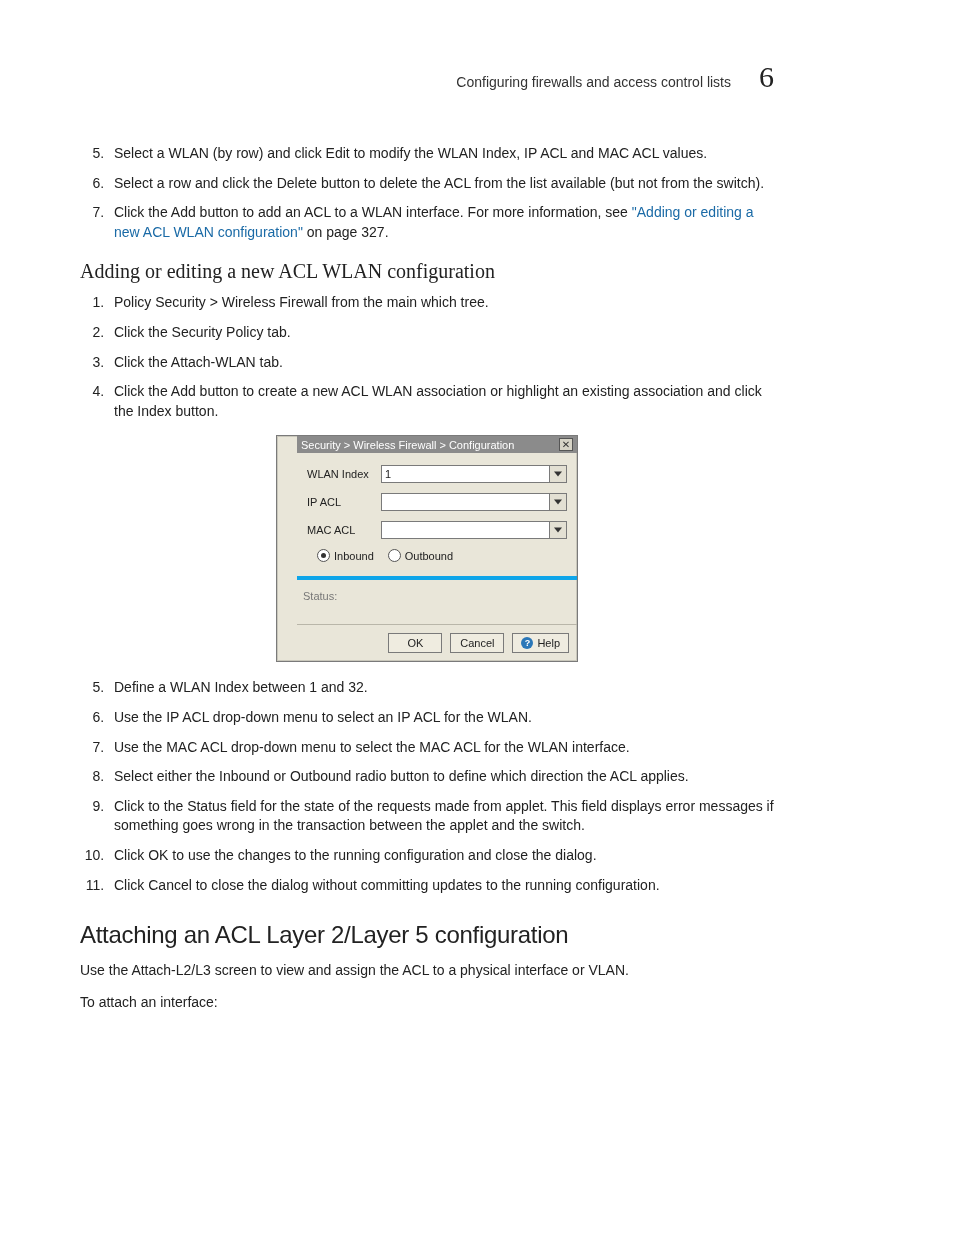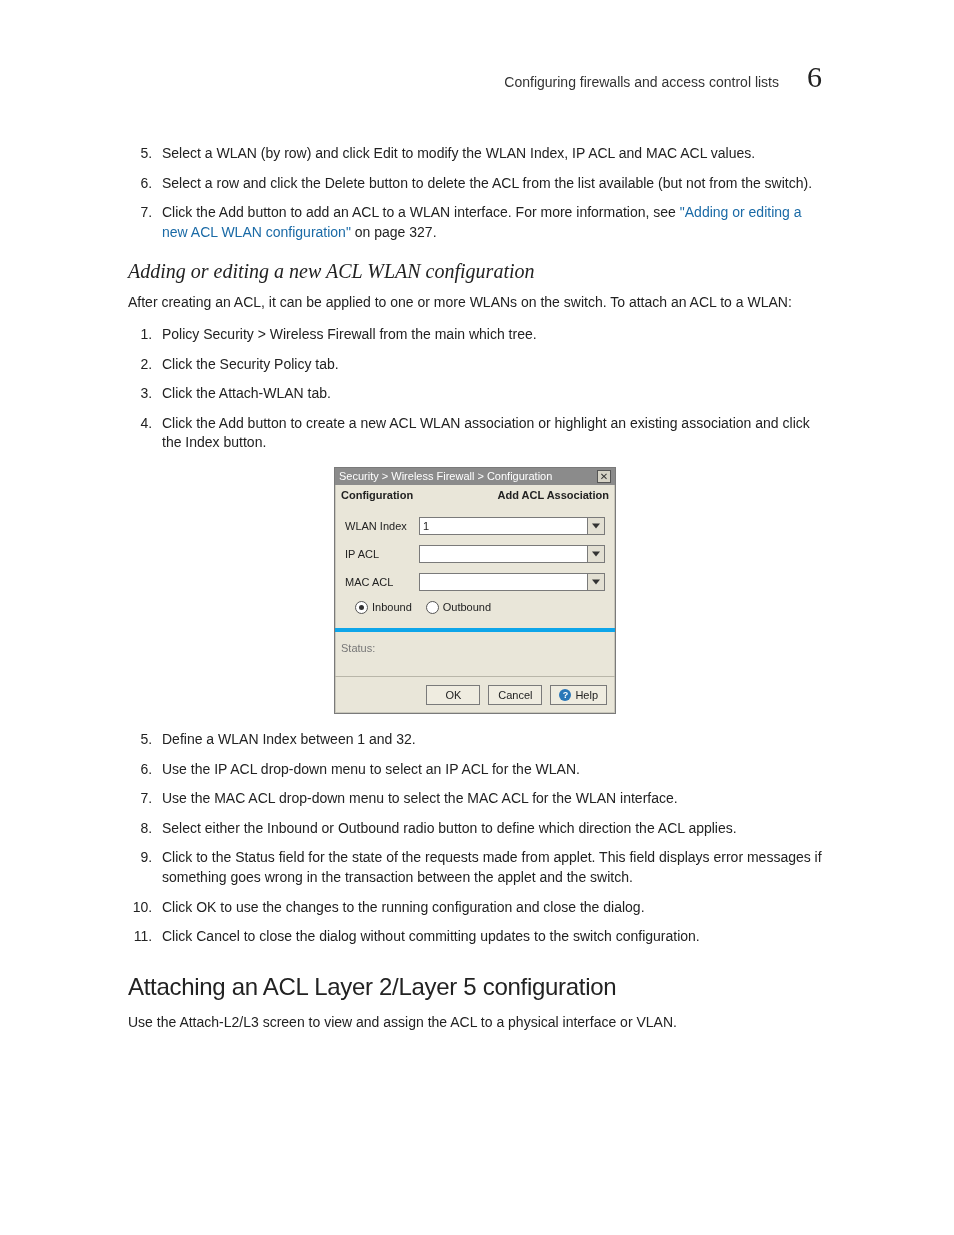--- a/index.html
+++ b/index.html
@@ -7,48 +7,48 @@
     background: #fff;
     font-family: Arial, Helvetica, sans-serif;
     color: #222;
   }
   .page {
     width: 854px;
     height: 1235px;
     position: relative;
     box-sizing: border-box;
     padding: 60px 80px 60px 80px;
-    margin-left: 48px;
   }
   .hdr {
     display: flex;
     justify-content: flex-end;
     align-items: baseline;
     gap: 28px;
     margin-bottom: 50px;
   }
   .hdr-text { font-size: 14px; color: #333; }
   .hdr-num { font-size: 30px; font-family: Georgia, 'Times New Roman', serif; font-weight: 400; color: #222; }
   ol.steps { margin: 0 0 14px 0; padding-left: 28px; }
   ol.steps li { font-size: 14px; line-height: 1.4; margin-bottom: 10px; padding-left: 6px; }
   .ital { }
   a.link { color: #1a6aa6; text-decoration: none; }
-  .subhead { font-family: Georgia, 'Times New Roman', serif; font-style: italic; font-size: 20px; margin: 18px 0 10px 0; }
+  .subhead { font-family: Georgia, 'Times New Roman', serif; font-size: 20px; margin: 18px 0 10px 0; }
   .para { font-size: 14px; line-height: 1.4; margin: 0 0 12px 0; }
   .h2 { font-family: "Helvetica Neue", Arial, sans-serif; font-weight: 400; font-size: 24px; margin: 26px 0 12px 0; letter-spacing: -0.3px; }
 
   
   .dlg-wrap { display: flex; justify-content: center; margin: 8px 0 16px 0; }
   .dlg {
     width: 280px;
     border: 1px solid #7a7a7a;
     background: #e9e6d9;
     font-family: Tahoma, Arial, sans-serif;
     font-size: 11px;
     box-shadow: 0 0 0 1px #c9c7bb inset;
+    padding-left: 20px;
   }
   .dlg-title {
     background: #8b8b8b;
     color: #fff;
     padding: 2px 4px;
     display: flex;
     align-items: center;
     justify-content: space-between;
     font-size: 11px;
   }
@@ -99,38 +99,33 @@
     <span class="hdr-num">6</span>
   </div>
 
   <ol class="steps" start="5">
     <li><span>Select a WLAN (by row) and click Edit to modify the WLAN Index, IP ACL and MAC ACL values.</span></li>
     <li><span>Select a row and click the </span><span class="ital">Delete</span><span> button to delete the ACL from the list available (but not from the switch).</span></li>
     <li><span>Click the </span><span class="ital">Add</span><span> button to add an ACL to a WLAN interface. For more information, see </span><a href="#" class="link">"Adding or editing a new ACL WLAN configuration"</a><span> on page 327.</span></li>
   </ol>
 
   <div class="subhead">Adding or editing a new ACL WLAN configuration</div>
-  <p class="para">After creating an ACL, it can be applied to one or more WLANs on the switch. To attach an ACL to a WLAN:</p>
 
   <ol class="steps">
     <li><span>Policy </span><span class="ital">Security &gt; Wireless Firewall</span><span> from the main which tree.</span></li>
     <li><span>Click the </span><span class="ital">Security Policy</span><span> tab.</span></li>
     <li><span>Click the </span><span class="ital">Attach-WLAN</span><span> tab.</span></li>
     <li><span>Click the </span><span class="ital">Add</span><span> button to create a new ACL WLAN association or highlight an existing association and click the </span><span class="ital">Index</span><span> button.</span></li>
   </ol>
 
   <div class="dlg-wrap">
     <div class="dlg">
       <div class="dlg-title">
         <span>Security &gt; Wireless Firewall &gt; Configuration</span>
         <span class="closebtn">✕</span>
-      </div>
-      <div class="dlg-sub">
-        <span>Configuration</span>
-        <span>Add ACL Association</span>
       </div>
       <div class="dlg-body">
         <div class="frow">
           <span class="lab">WLAN Index</span>
           <span class="fld">
             <span>1</span>
             <span class="dd">
                 <svg viewBox="0 0 10 6">
                   <path d="M0 0 L10 0 L5 6 Z" fill="#333"></path>
                 </svg>
@@ -188,18 +183,19 @@
     </div>
   </div>
 
   <ol class="steps" start="5">
     <li><span>Define a </span><span class="ital">WLAN Index</span><span> between 1 and 32.</span></li>
     <li><span>Use the </span><span class="ital">IP ACL</span><span> drop-down menu to select an IP ACL for the WLAN.</span></li>
     <li><span>Use the </span><span class="ital">MAC ACL</span><span> drop-down menu to select the MAC ACL for the WLAN interface.</span></li>
     <li><span>Select either the </span><span class="ital">Inbound</span><span> or </span><span class="ital">Outbound</span><span> radio button to define which direction the ACL applies.</span></li>
     <li><span>Click to the </span><span class="ital">Status</span><span> field for the state of the requests made from applet. This field displays error messages if something goes wrong in the transaction between the applet and the switch.</span></li>
     <li><span>Click </span><span class="ital">OK</span><span> to use the changes to the running configuration and close the dialog.</span></li>
-    <li><span>Click </span><span class="ital">Cancel</span><span> to close the dialog without committing updates to the switch configuration.</span></li>
+    <li><span>Click </span><span class="ital">Cancel</span><span> to close the dialog without committing updates to the running configuration.</span></li>
   </ol>
 
   <div class="h2">Attaching an ACL Layer 2/Layer 5 configuration</div>
   <p class="para"><span>Use the </span><span class="ital">Attach-L2/L3</span><span> screen to view and assign the ACL to a physical interface or VLAN.</span></p>
+  <p class="para">To attach an interface:</p>
 </div>
 
 </body></html>

